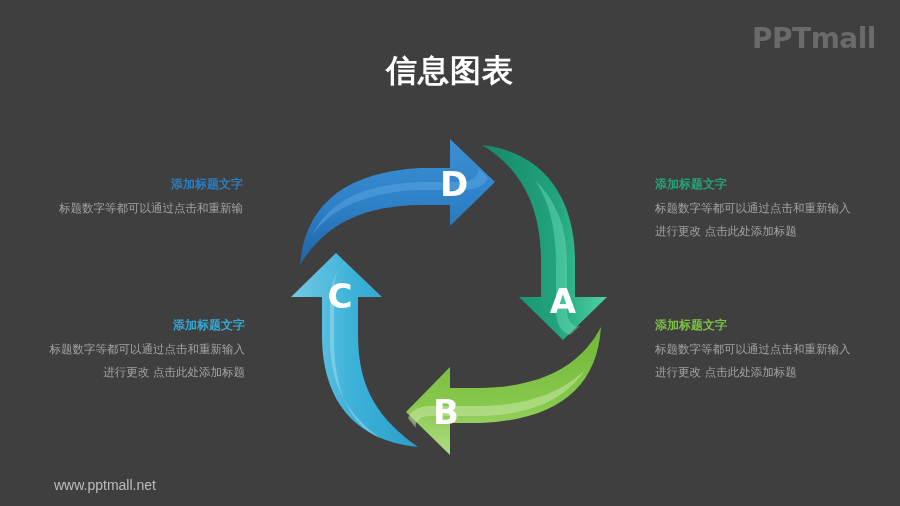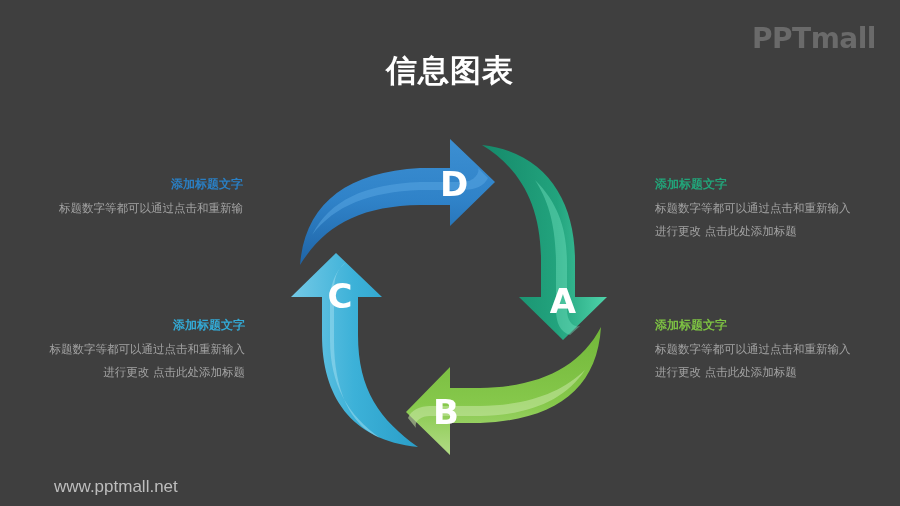--- a/index.html
+++ b/index.html
@@ -2,21 +2,21 @@
 <html><head>
 <meta charset="utf-8">
 <style>
   html, body { margin:0; padding:0; }
   body { width:900px; height:506px; background:#3f3f3f; position:relative; overflow:hidden;
          font-family:"DejaVu Sans", sans-serif; }
   .title { position:absolute; left:0; width:900px; top:50px; text-align:center; color:#ffffff;
            font-size:31px; font-weight:bold; letter-spacing:1px; }
   .logo { position:absolute; left:752px; top:22px; color:#6a6a6a; font-size:28px; font-weight:bold;
           letter-spacing:-0.5px; font-family:"DejaVu Sans", sans-serif; }
-  .footer { position:absolute; left:54px; top:477px; color:#bdbdbd; font-size:17px;
+  .footer { position:absolute; left:54px; top:477px; color:#bdbdbd; font-size:14px;
             font-family:"Liberation Sans", sans-serif; }
   .block { position:absolute; width:230px; }
   .block.left { text-align:right; }
   .block.right { text-align:left; }
   .block .h { font-size:12px; font-weight:bold; line-height:26px; }
   .block .p { font-size:11.5px; color:#a3a3a3; line-height:23px; }
   #diagram { position:absolute; left:0; top:0; }
   .letter { font-family:"DejaVu Sans", sans-serif; font-weight:bold; fill:#ffffff; font-size:34px; text-anchor:middle; }
 </style>
 </head>

